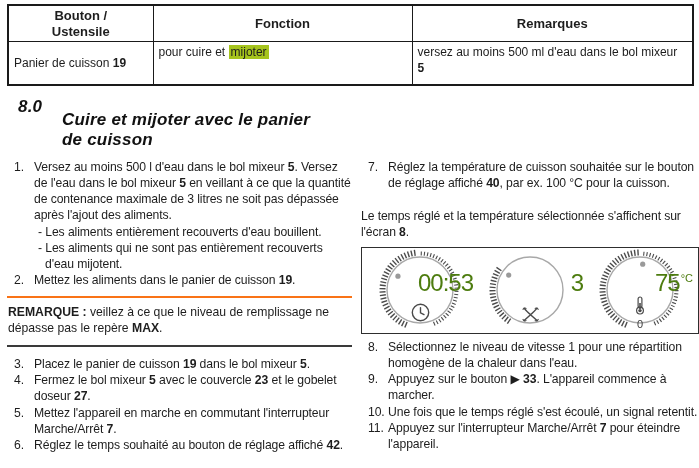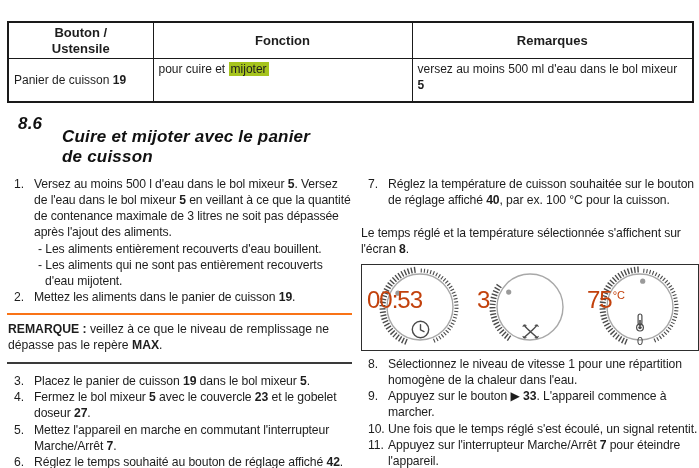--- a/index.html
+++ b/index.html
@@ -1,18 +1,18 @@
 <!DOCTYPE html>
 <html style="--hl: #a6c41d;"><head>
 <meta charset="utf-8">
 <style>
   * { margin:0; padding:0; box-sizing:border-box; }
   html,body { width:699px; height:468px; background:#fff; overflow:hidden; }
   body { font-family:"Liberation Sans", sans-serif; color:#1d1d1d; }
-  .page { width:699px; height:350px; padding:21px 7px 0 7px; position:relative; }
+  .page { width:699px; height:350px; padding:4px 7px 0 7px; position:relative; }
 
   
   table.ftable { border-collapse:collapse; table-layout:fixed; width:685px; border:2px solid #1a1a1a; }
   table.ftable th, table.ftable td { border:1px solid #1a1a1a; }
   table.ftable th { font-size:13px; font-weight:bold; text-align:center; vertical-align:middle;
                     white-space:pre-line; height:35px; line-height:1.2; padding:2px; }
   table.ftable td { font-size:12px; height:43px; padding:2px 5px; vertical-align:top; line-height:1.35; }
   table.ftable td.c1 { vertical-align:middle; }
   b { font-weight:bold; }
   .hl { background:var(--hl,#a6c41d); padding:0 2px; }
@@ -39,22 +39,22 @@
   .note { border-top:2px solid #f97316; border-bottom:2px solid #3a3a3a;
           margin:7px 0 9px 0; padding:6px 0 9px 1px; font-size:12.2px; line-height:1.33; }
 
   
   .intro { font-size:12.2px; line-height:1.33; margin:17px 0 6px 0; letter-spacing:-.1px; }
 
   .display-box { border:1.5px solid #2e2e2e; height:87px; margin:0 0 5px 0;
                  display:flex; align-items:center; justify-content:space-between; padding:0 5px; }
   .dial { position:relative; width:106px; height:84px; flex:none; }
   .dial svg.ring { position:absolute; left:0; top:0; }
-  .dial-value { position:absolute; top:21px; left:0; right:0; text-align:left;
-                font-size:24px; color:#c2410c; letter-spacing:-1px; white-space:nowrap; }
+  .dial-value { position:absolute; top:21px; left:0; right:0; text-align:right;
+                font-size:24px; color:#4d7c0f; letter-spacing:-1px; white-space:nowrap; }
   .dial-unit { font-size:11px; letter-spacing:0; vertical-align:9px; margin-left:1px; }
   .dial-icon { position:absolute; bottom:9px; left:0; right:0; display:flex; justify-content:center; }
   .dial-icon.raised { bottom:17px; }
   .dial-sub { position:absolute; bottom:2px; left:0; right:0; text-align:center;
               font-size:11px; color:#3e3e3e; }
 </style>
 </head>
 <body>
 
 <div class="page">
@@ -76,21 +76,21 @@
     <tbody>
       <tr>
         <td class="c1">Panier de cuisson <b>19</b></td>
         <td>pour cuire et <span class="hl">mijoter</span></td>
         <td>versez au moins 500 ml d'eau dans le bol mixeur <b>5</b></td>
       </tr>
     </tbody>
   </table>
 
   <div class="heading">
-    <span class="hnum">8.6</span>
+    <span class="hnum">8.0</span>
     <span class="htitle">Cuire et mijoter avec le panier de cuisson</span>
   </div>
 
   <div class="cols">
 
     <div class="col-left">
       <div class="steps">
           <div class="step">
             <span class="sn">1.</span>
             <div class="st">Versez au moins 500 l d'eau dans le bol mixeur <b>5</b>. Versez de l'eau dans le bol mixeur <b>5</b> en veillant à ce que la quantité de contenance maximale de 3 litres ne soit pas dépassée après l'ajout des aliments.<div class="sub">- Les aliments entièrement recouverts d'eau bouillent.</div><div class="sub">- Les aliments qui ne sont pas entièrement recouverts d'eau mijotent.</div></div>

